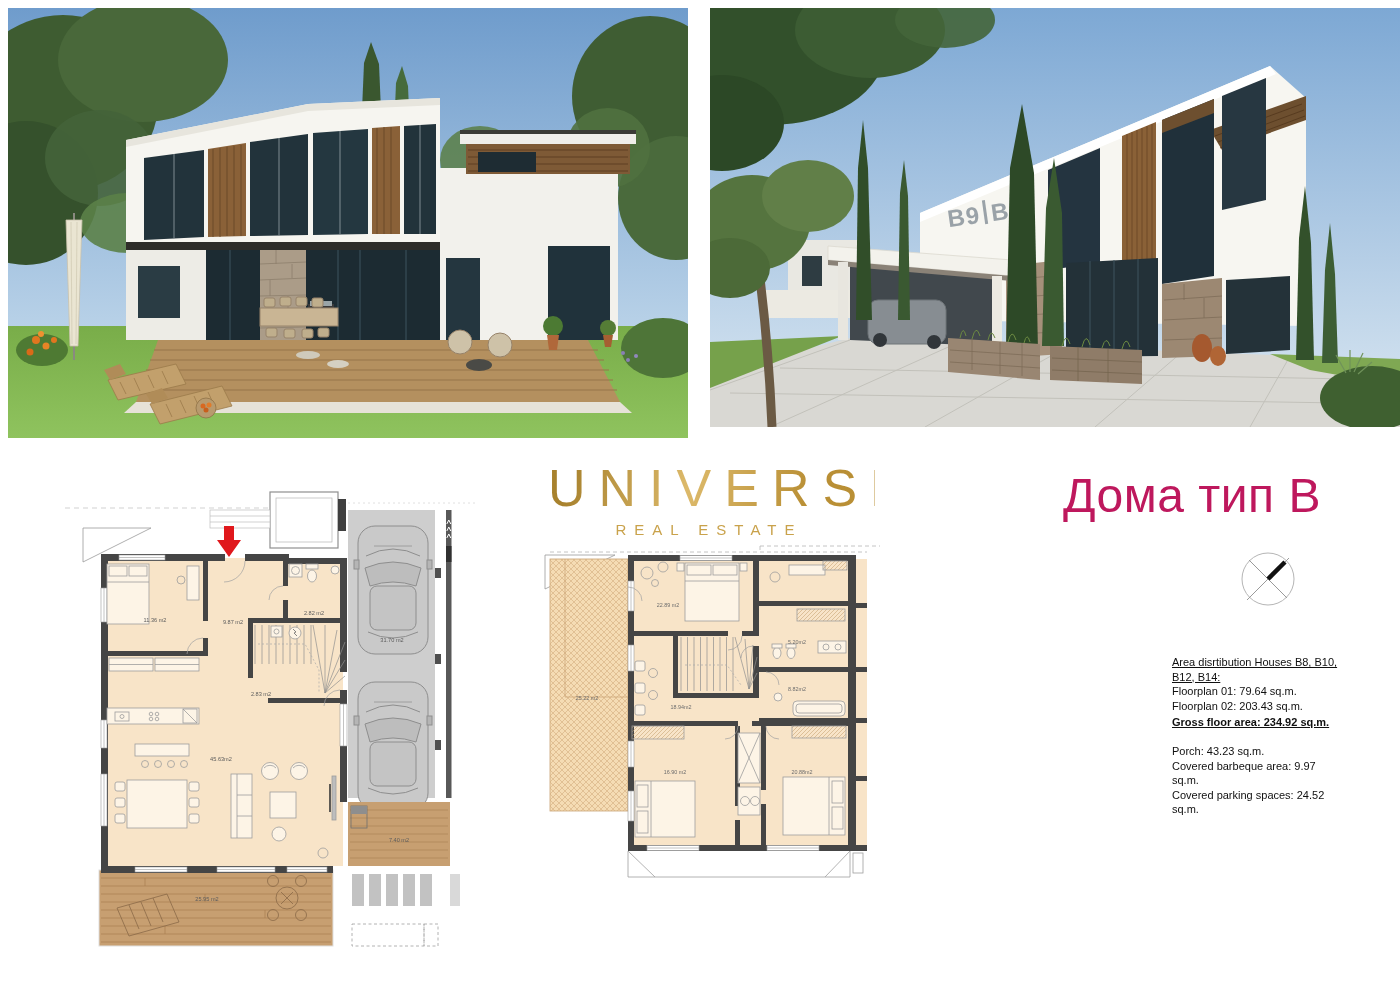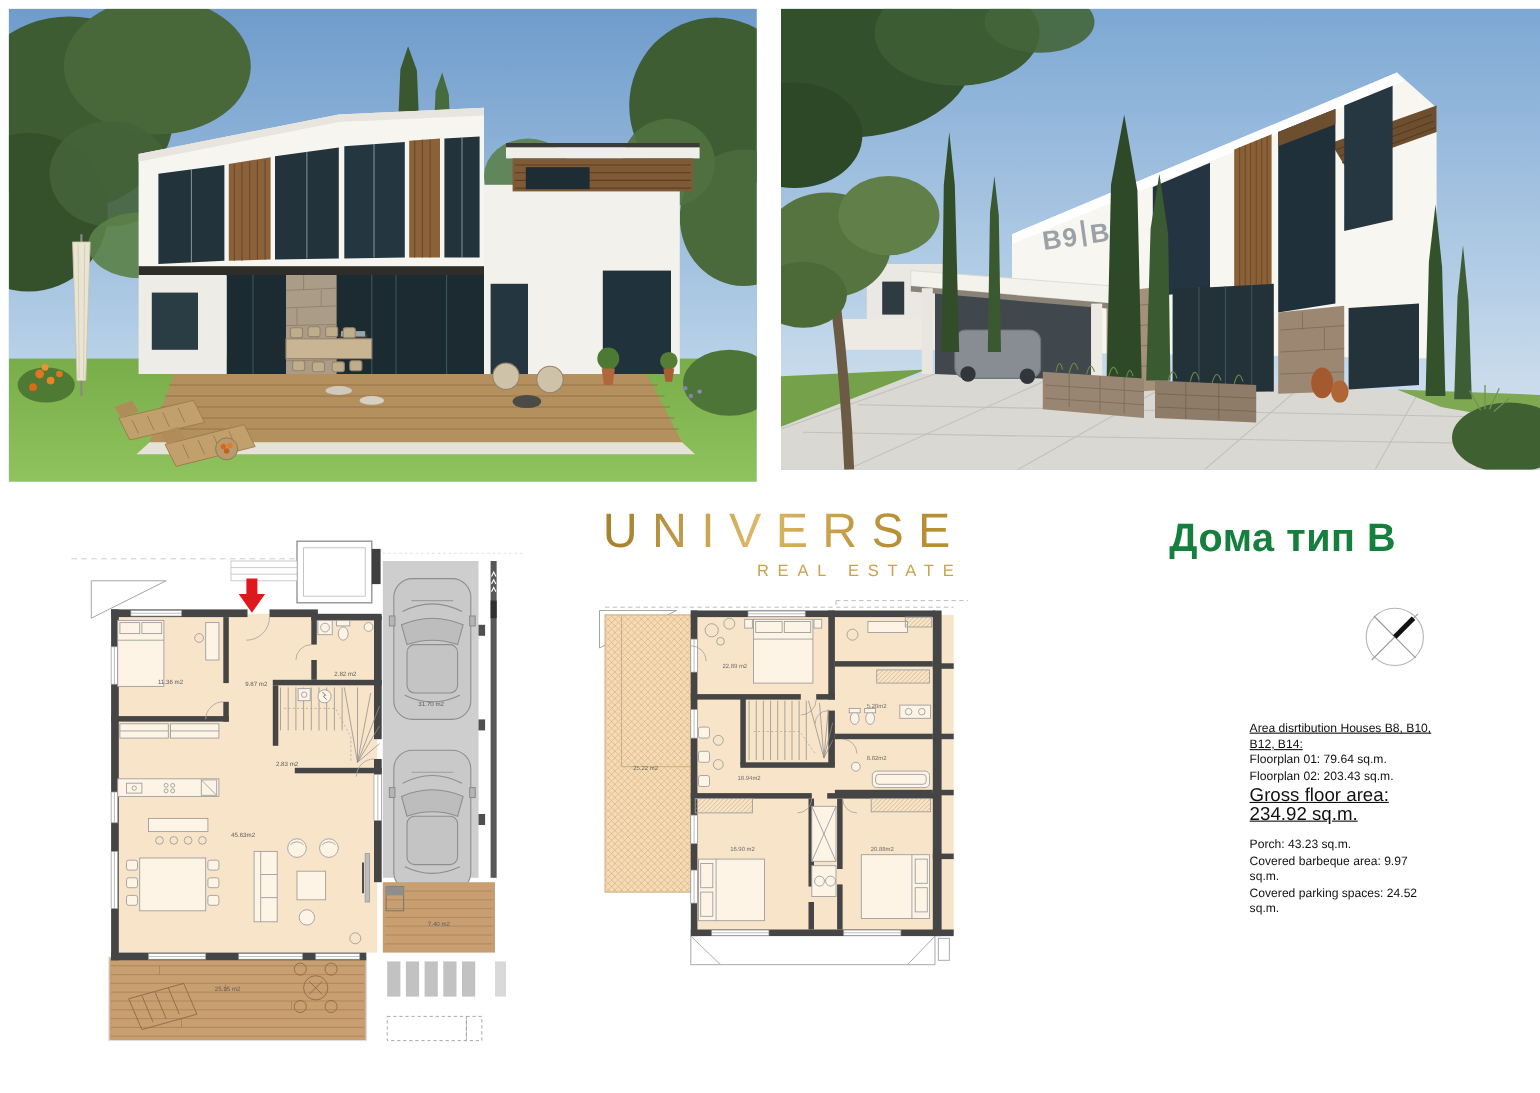--- a/index.html
+++ b/index.html
@@ -8,41 +8,40 @@
     font-family:"Liberation Sans",sans-serif;overflow:hidden;
   }
   .photo{position:absolute;overflow:hidden;background:#9db8d2;}
   #photoL{left:8px;top:8px;width:680px;height:430px;}
   #photoR{left:710px;top:8px;width:690px;height:419px;}
   svg{display:block;}
   svg text{font-family:"Liberation Sans",sans-serif;}
 
   .logo{position:absolute;left:535px;top:458px;width:340px;text-align:center;}
   .logo-title{
-    font-size:44px;letter-spacing:13px;padding-left:13px;color:#c49a3f;
+    font-size:52px;letter-spacing:13px;padding-left:13px;color:#c49a3f;
     font-weight:400;
     background:linear-gradient(100deg,#a8822e 10%,#dcb96a 45%,#b98f35 80%);
     -webkit-background-clip:text;background-clip:text;-webkit-text-fill-color:transparent;
   }
   .logo-sub{
     font-size:15px;letter-spacing:8px;padding-left:8px;color:#c9a24b;margin-top:3px;
     font-weight:400;
-    text-align:right;
   }
   .main-title{
-    position:absolute;left:1063px;top:468px;font-size:36px;color:#15803d;
-    font-weight:700;letter-spacing:0.5px;
+    position:absolute;left:1063px;top:468px;font-size:48px;color:#be185d;
+    font-weight:400;letter-spacing:0.5px;
   }
   .compass{position:absolute;left:1239px;top:550px;}
   .info{
-    position:absolute;left:1136px;top:655px;width:170px;
+    position:absolute;left:1172px;top:655px;width:170px;
     font-size:11px;line-height:14.5px;color:#101010;
   }
   .info .u{text-decoration:underline;}
-  .info .gross{font-weight:normal;font-size:17px;line-height:17px;text-decoration:underline;margin:1px 0 13px 0;}
+  .info .gross{font-weight:bold;font-size:11px;line-height:17px;text-decoration:underline;margin:1px 0 13px 0;}
   .plan{position:absolute;}
   #plan1{left:55px;top:468px;}
   #plan2{left:535px;top:545px;}
   .rlab{font-size:5.6px;fill:#5c5c5c;}
   .rlab2{font-size:5.4px;fill:#6d6d6d;}
 </style>
 </head>
 <body>
 
 <div class="photo" id="photoL">

